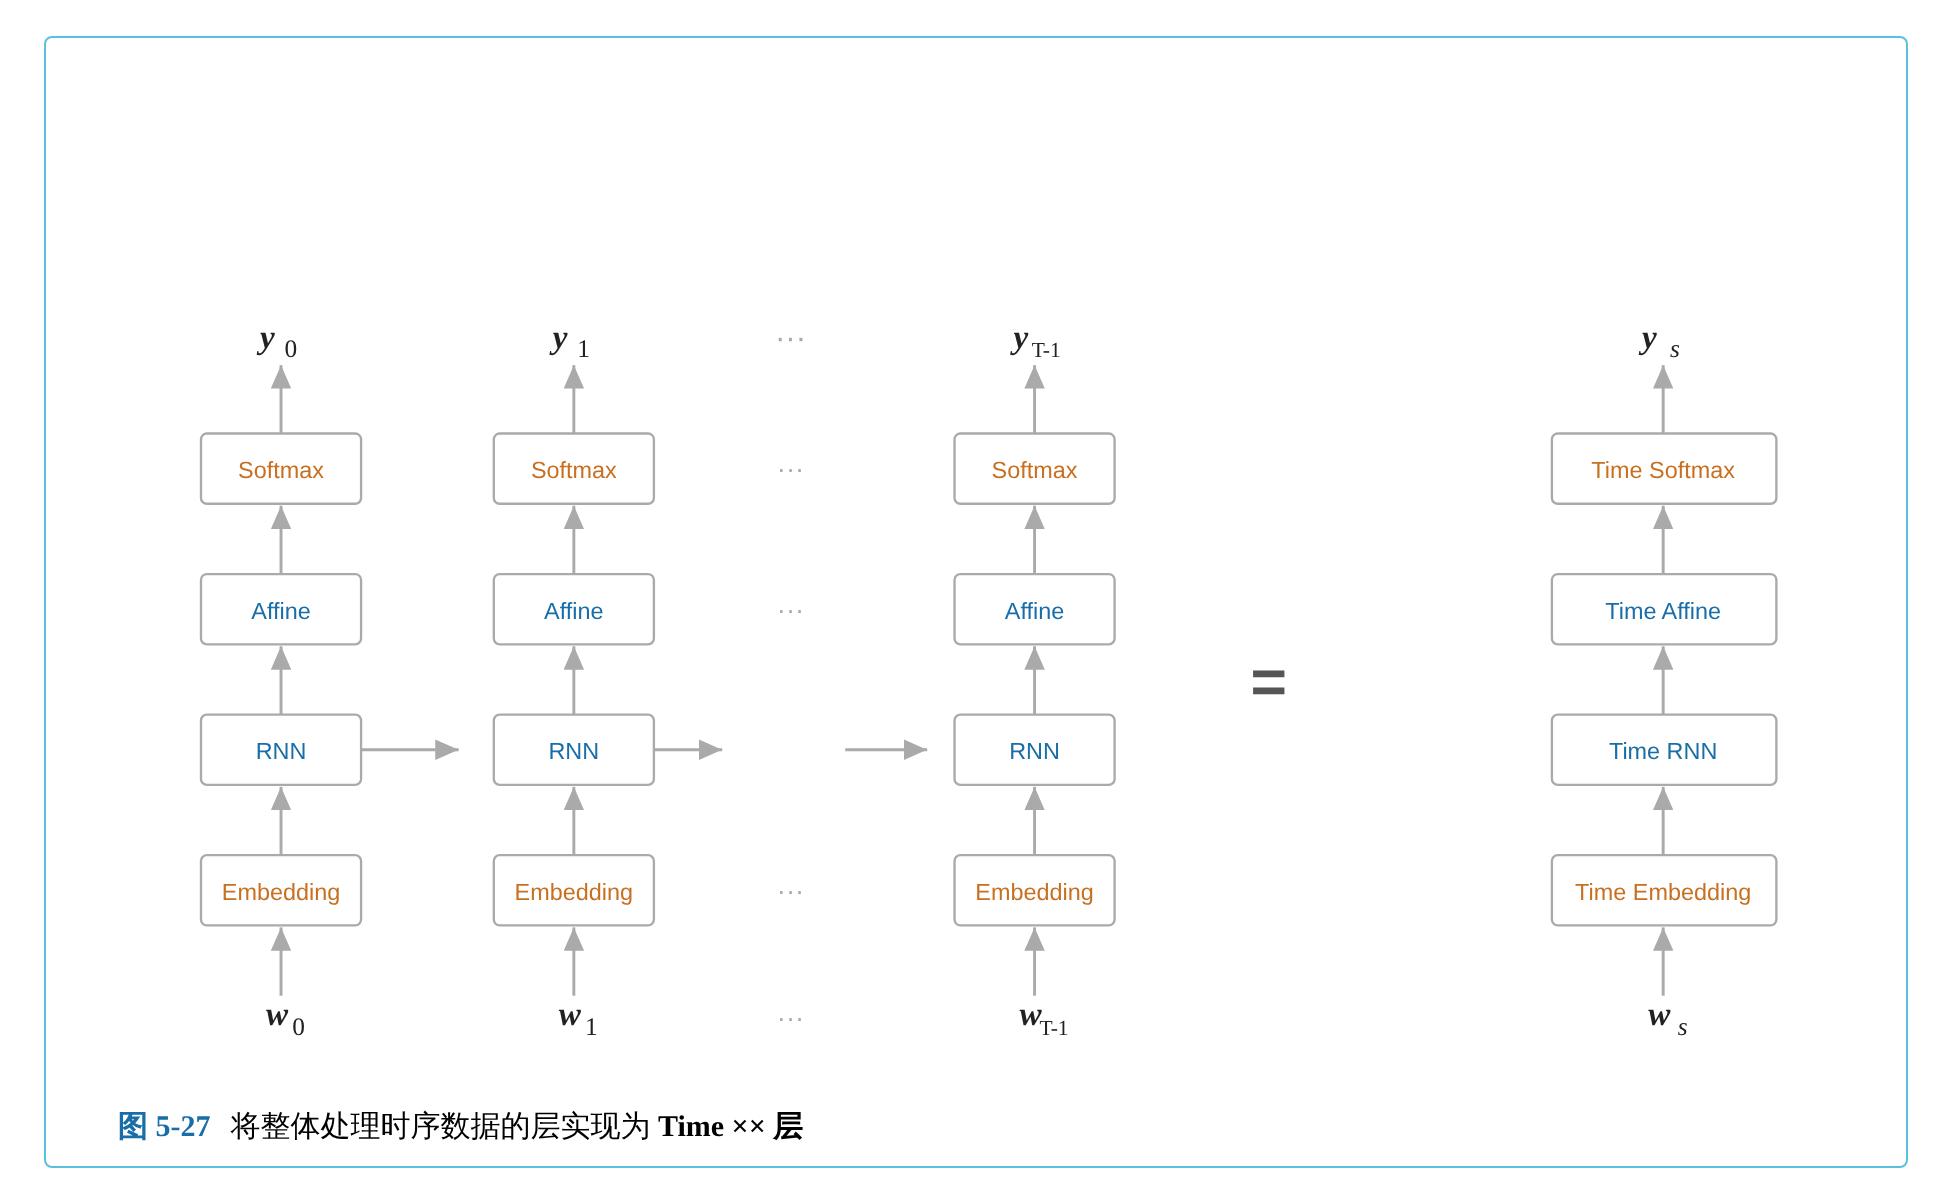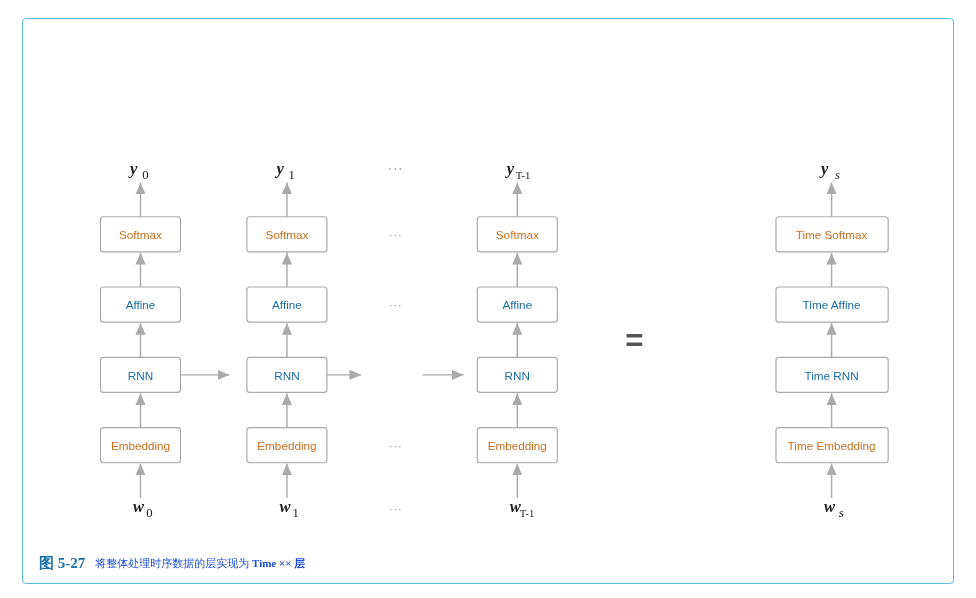--- a/index.html
+++ b/index.html
@@ -36,24 +36,25 @@
       padding-top: 8px;
       font-size: 15px;
       color: #1a6ea8;
       display: flex;
       align-items: center;
       gap: 10px;
     }
     .caption-num {
       font-weight: bold;
       color: #1a6ea8;
+      margin-left: 20px;
     }
     .caption-text {
-      color: #1d4ed8;
-      font-size: 11px;
+      color: #000000;
+      font-size: 15px;
     }
     .caption-text b {
       font-family: 'Times New Roman', serif;
       font-weight: bold;
     }
 
     
     .diagram-svg-wrap {
       width: 100%;
       height: 100%;

